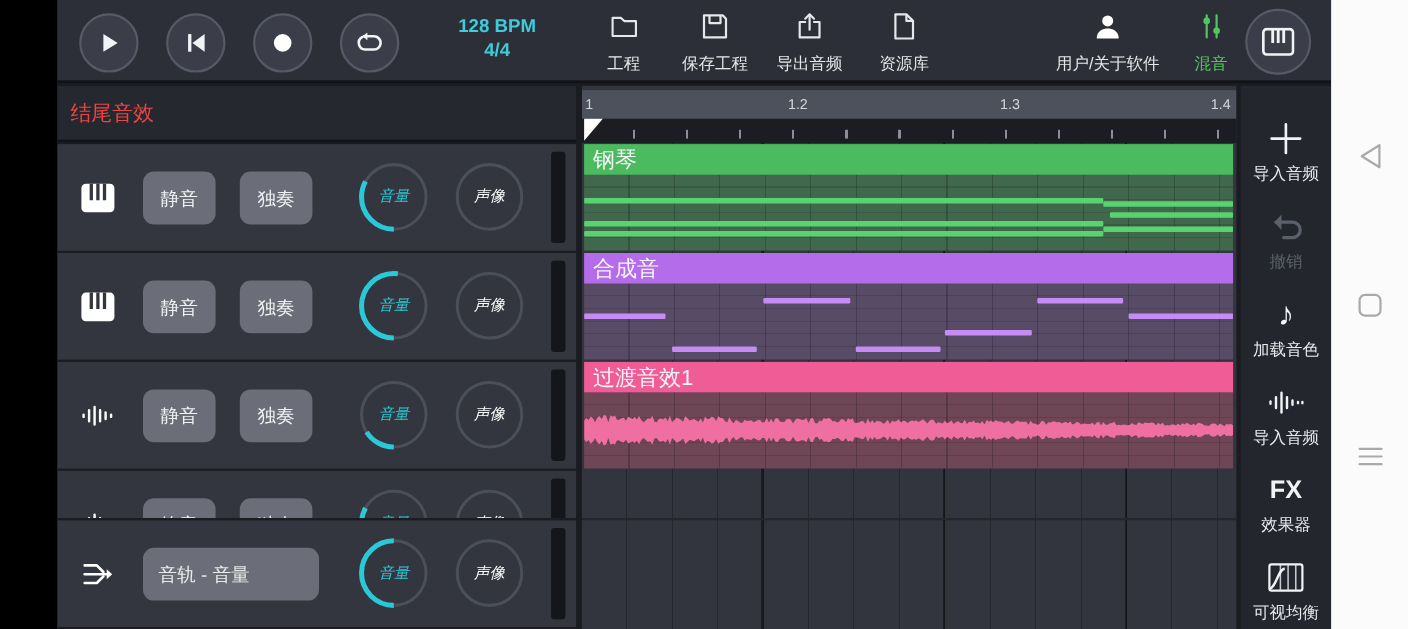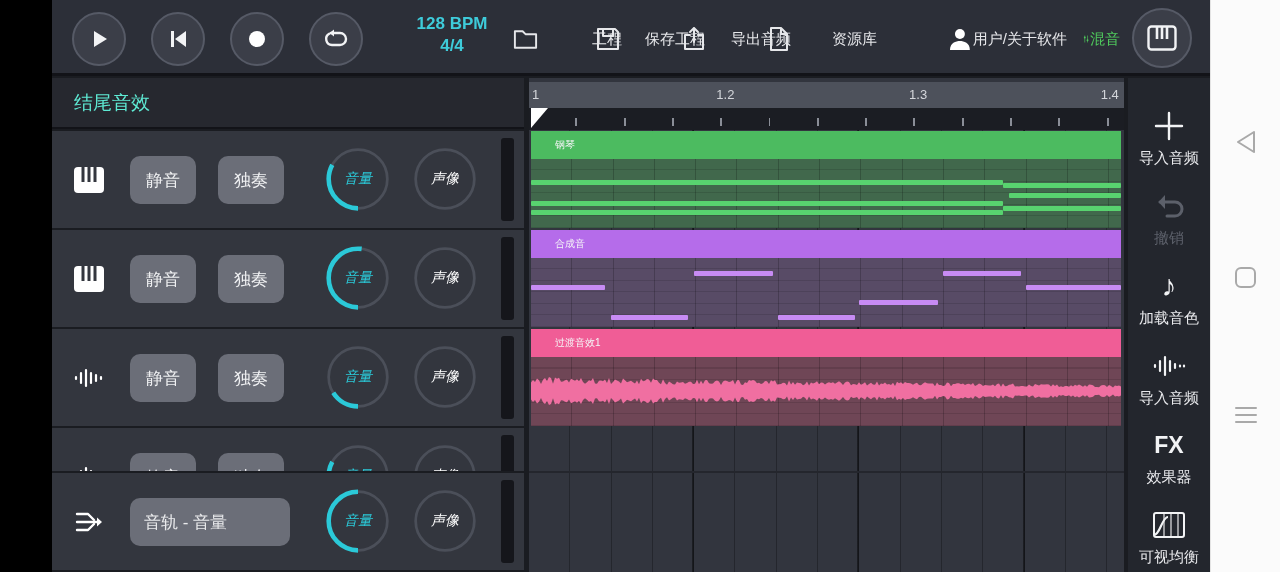--- a/index.html
+++ b/index.html
@@ -7,29 +7,29 @@
   body { font-family:"Liberation Sans","DejaVu Sans",sans-serif; }
   .screen { position:relative; width:1280px; height:572px; background:#000; overflow:hidden; }
 
   
   .app { position:absolute; left:52px; top:0; width:1158px; height:572px; background:#1A1C21; overflow:hidden; }
 
   
   .topbar { position:absolute; left:0; top:0; width:1158px; height:76px; background:#2C2F38; border-bottom:3px solid #121318; }
   .tbtn { position:absolute; top:12px; width:54px; height:54px; border-radius:50%; background:#3B3E48; border:2px solid #565A66; display:flex; align-items:center; justify-content:center; cursor:pointer; }
   .bpm { position:absolute; left:360px; top:13px; width:180px; text-align:left; color:#3ECBDA; font-size:17px; line-height:22px; font-weight:bold; cursor:pointer; }
-  .menu-item { position:absolute; top:11px; height:56px; display:flex; align-items:center; justify-content:space-between; color:#E6E7EA; font-size:15px; cursor:pointer; }
+  .menu-item { position:absolute; top:11px; height:56px; display:flex; flex-direction:column; align-items:center; justify-content:space-between; color:#E6E7EA; font-size:15px; cursor:pointer; }
   .menu-item svg { display:block; }
   .menu-item .mlabel { white-space:nowrap; line-height:16px; }
   .menu-item.accent { color:#4FC75C; }
   .piano-btn { position:absolute; left:1080px; top:8px; width:60px; height:60px; border-radius:50%; background:#3B3E48; border:2px solid #565A66; display:flex; align-items:center; justify-content:center; cursor:pointer; }
 
   
   .track-panel { position:absolute; left:0; top:78px; width:472px; height:494px; background:#1A1C21; overflow:hidden; }
-  .panel-header { position:absolute; left:0; top:0; width:472px; height:51px; background:#26282F; color:#5eead4; font-size:19px; display:flex; align-items:center; padding-left:22px; border-bottom:2px solid #121318; cursor:pointer; }
+  .panel-header { position:absolute; left:0; top:0; width:472px; height:51px; background:#26282F; color:#ef4444; font-size:19px; display:flex; align-items:center; padding-left:12px; border-bottom:2px solid #121318; cursor:pointer; }
   .trow { position:absolute; left:0; width:472px; height:97px; background:#33363E; overflow:hidden; }
   .ticon { position:absolute; left:19px; top:50%; transform:translateY(-50%); width:36px; height:36px; display:flex; align-items:center; justify-content:center; }
   .chip { position:absolute; top:25px; width:66px; height:48px; border-radius:10px; background:#6B6E78; color:#F0F1F3; font-size:17px; border:none; display:flex; align-items:center; justify-content:center; font-family:Liberation Serif, serif; cursor:pointer; }
   .chip.mute { left:78px; }
   .chip.solo { left:166px; }
   .knob { position:absolute; top:15px; width:66px; height:66px; display:flex; align-items:center; justify-content:center; cursor:pointer; }
   .knob.vol { left:273px; }
   .knob.pan { left:360px; }
   .knob svg { position:absolute; inset:0; }
   .klabel { position:relative; font-size:14px; z-index:1;font-style:italic; }
@@ -46,21 +46,21 @@
       repeating-linear-gradient(to right, transparent 0 163.2px, rgba(0,0,0,.45) 163.2px 165.2px),
       repeating-linear-gradient(to right, transparent 0 40.3px, rgba(0,0,0,.28) 40.3px 41.3px); }
   .tl-hline { position:absolute; left:0; width:595px; height:2px; background:#24262D; }
   .ruler { position:absolute; left:0; top:4px; width:595px; height:26px; background:#4D515B; color:#D4D6DB; font-size:13px; overflow:hidden; cursor:pointer; }
   .rlabel { position:absolute; top:5px; }
   .tickstrip { position:absolute; left:0; top:30px; width:595px; height:22px; background:#1B1D23; cursor:pointer; }
   .ticks { position:absolute; left:0; right:0; bottom:4px; height:8px;
     background:repeating-linear-gradient(to right, transparent 0 46.3px, #8A8E97 46.3px 48.3px); }
   .playhead { position:absolute; left:2px; top:0; width:0; height:0; border-top:20px solid #FFFFFF; border-right:17px solid transparent; cursor:pointer; }
   .clip { position:absolute; left:2px; width:590px; height:97px; cursor:pointer; }
-  .clip-head { height:28px; color:#F5F5F7; font-size:10px; display:flex; align-items:center; padding-left:24px; }
+  .clip-head { height:28px; color:#F5F5F7; font-size:20px; display:flex; align-items:center; padding-left:8px; }
   .clip-body { position:relative; height:69px; overflow:hidden;
     background-image:
       repeating-linear-gradient(to bottom, transparent 0 10.5px, rgba(0,0,0,.12) 10.5px 11.5px),
       repeating-linear-gradient(to right, transparent 0 40.3px, rgba(0,0,0,.2) 40.3px 41.3px); }
   .clip.green  .clip-head { background:#4CBB60; }
   .clip.green  .clip-body { background-color:#41684C; }
   .clip.green  .note { background:#58D36F; }
   .clip.purple .clip-head { background:#B56CEA; }
   .clip.purple .clip-body { background-color:#584B66; }
   .clip.purple .note { background:#C78BF4; }

